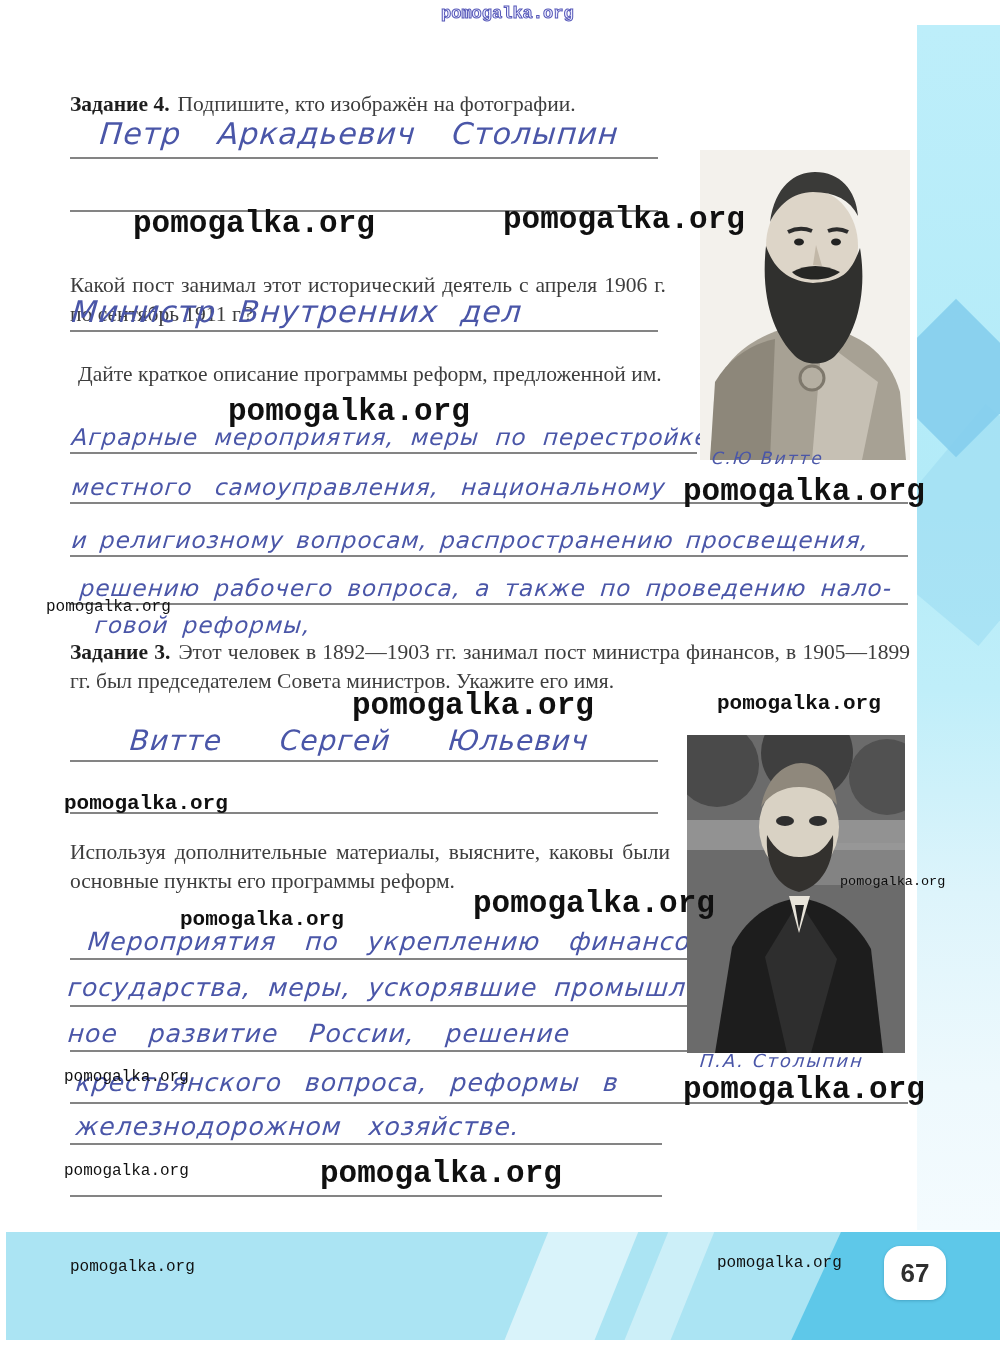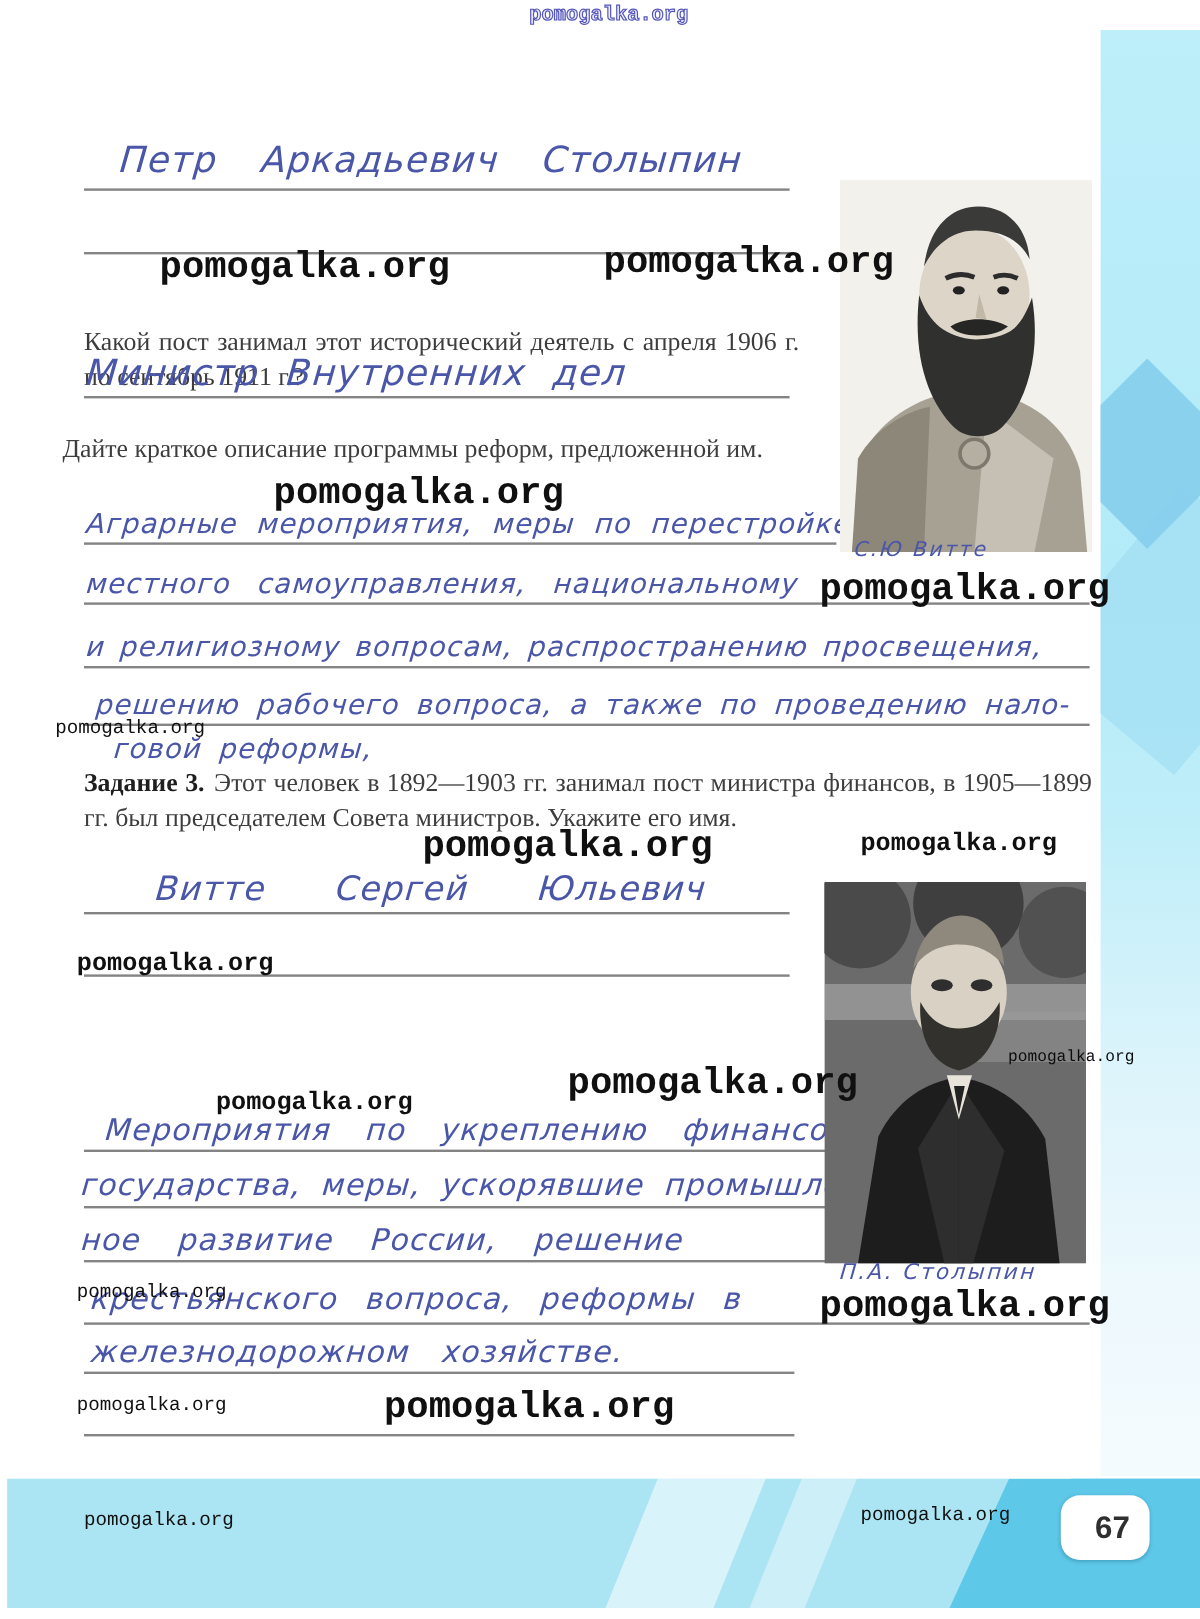--- a/index.html
+++ b/index.html
@@ -43,47 +43,51 @@
   .wm-md{font-size:16px;font-weight:400;}
   .wm-sm{font-size:13.5px;font-weight:400;}
   .wm-outline{font-size:17px;font-weight:700;color:#eeeeff;-webkit-text-stroke:1px #5557b8;}
 
   .photo{position:absolute;}
   .caption{font-size:17px;letter-spacing:2px;}
 
   .page-badge{position:absolute;left:884px;top:1246px;width:62px;height:54px;background:#ffffff;
     border-radius:16px;display:flex;align-items:center;justify-content:center;
     font-family:"Liberation Sans",sans-serif;font-weight:700;font-size:26px;color:#2f2f2f;
-    box-shadow:0 1px 3px rgba(0,60,90,.25);z-index:6;padding-left:12px;}
+    box-shadow:0 1px 3px rgba(0,60,90,.25);z-index:6;}
 </style>
 </head>
 <body>
 
 <div class="stage">
 
   <div class="band-right">
     <div class="diamond2" style="position:absolute;left:-10px;top:405px;"></div>
   </div>
   <div class="diamond1"></div>
   <div class="band-bottom">
     <div class="bb-dark"></div>
     <div class="bb-streak1"></div>
     <div class="bb-streak2"></div>
   </div>
   <div class="page-card"></div>
 
+  <div class="book" style="left:70px;top:90px;width:596px;">
+    <span class="tlabel">Задание 4.</span><span>Подпишите, кто изображён на фотографии.</span>
+  </div>
 
   <div class="book" style="left:70px;top:235px;width:596px;margin-top:36px;">Какой пост занимал этот исторический деятель с апреля 1906 г. по сентябрь 1911 г.?</div>
 
-  <div class="book" style="left:52px;top:360px;width:596px;">Дайте краткое описание программы реформ, предложенной им.</div>
+  <div class="book" style="left:78px;top:360px;width:596px;">Дайте краткое описание программы реформ, предложенной им.</div>
 
   <div class="book" style="left:70px;top:638px;width:840px;">
     <span class="tlabel">Задание 3.</span><span>Этот человек в 1892—1903 гг. занимал пост министра финансов, в 1905—1899 гг. был председателем Совета министров. Укажите его имя.</span>
   </div>
 
+  <div class="book" style="left:70px;top:838px;width:600px;">Используя дополнительные материалы, выясните, каковы были основные пункты его программы реформ.</div>
 
   <div class="rule" style="left:70px;top:157px;width:588px;"></div>
   <div class="rule" style="left:70px;top:210px;width:588px;"></div>
   <div class="rule" style="left:70px;top:330px;width:588px;"></div>
   <div class="rule" style="left:70px;top:452px;width:627px;"></div>
   <div class="rule" style="left:70px;top:502px;width:838px;"></div>
   <div class="rule" style="left:70px;top:555px;width:838px;"></div>
   <div class="rule" style="left:70px;top:603px;width:838px;"></div>
   <div class="rule" style="left:70px;top:760px;width:588px;"></div>
   <div class="rule" style="left:70px;top:812px;width:588px;"></div>

